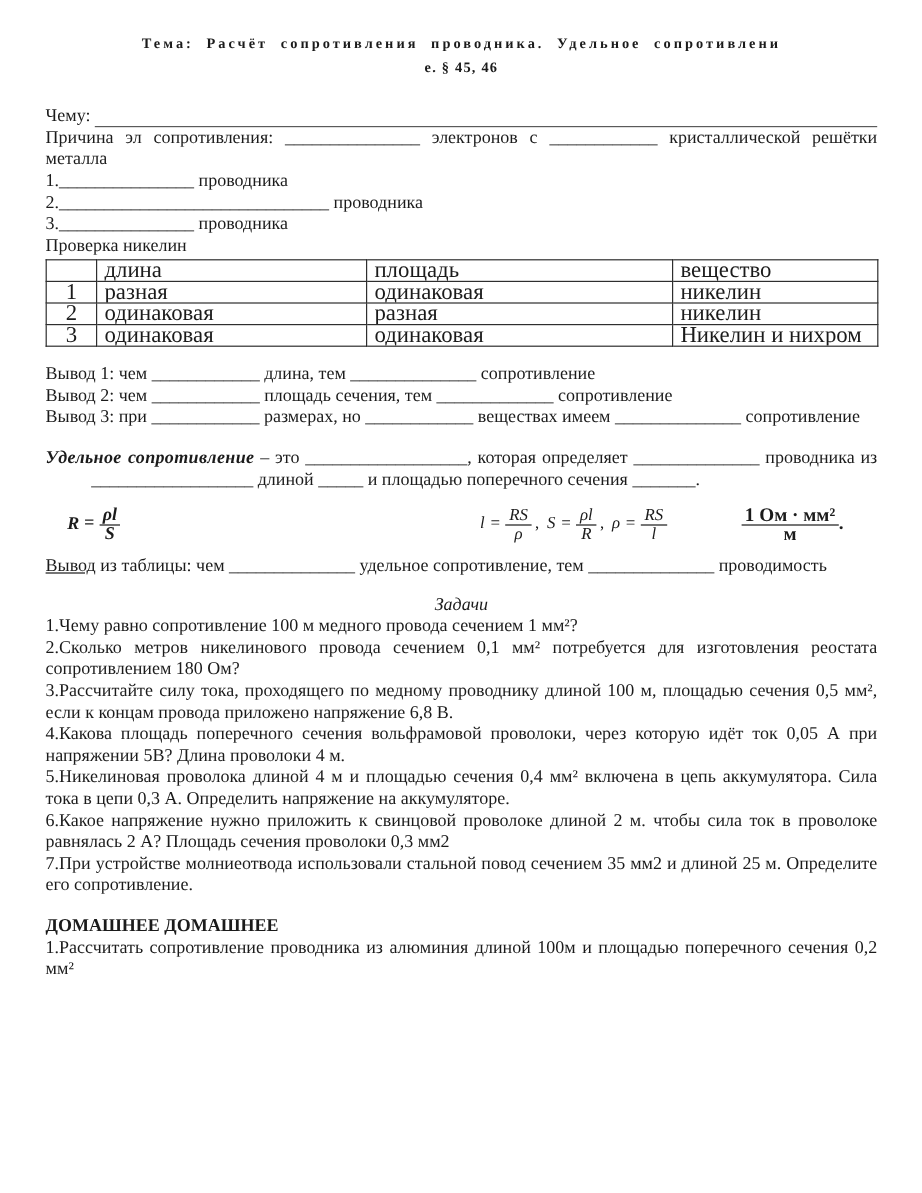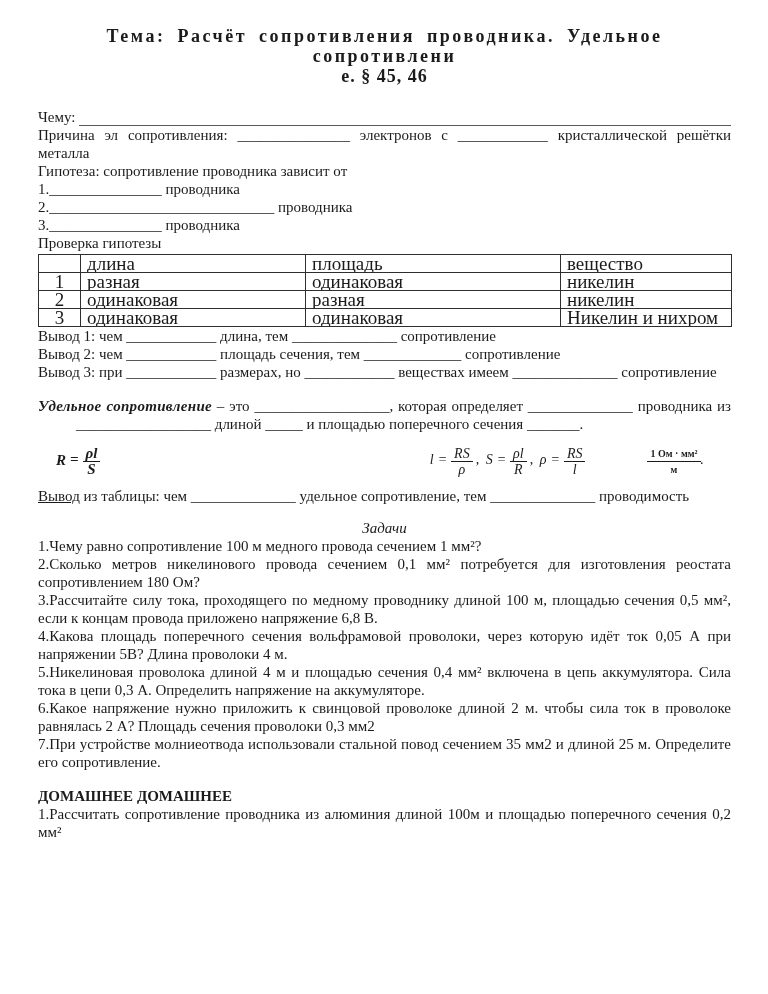--- a/index.html
+++ b/index.html
@@ -4,32 +4,32 @@
 <style>
   html,body{margin:0;padding:0;background:#ffffff;}
   body{
     width:768px;height:994px;overflow:hidden;
     font-family:"Liberation Serif","DejaVu Serif",serif;
     color:#1b1b1b;font-size:15px;line-height:18px;
   }
   .page{padding:26px 37px 0 38px;}
 
   .doc-title{
-    text-align:center;font-weight:bold;font-size:18px;line-height:20px;
+    text-align:center;font-weight:bold;font-size:12px;line-height:20px;
   }
   .doc-title .t1{letter-spacing:2.5px;word-spacing:5px;display:block;}
   .doc-title .t2{letter-spacing:1px;display:block;}
 
   .goal-row{display:flex;align-items:flex-end;margin-top:22px;}
   .goal-row .lbl{white-space:nowrap;padding-right:4px;}
   .goal-row .fill{flex:1;border-bottom:1px solid #5a5a5a;height:15px;}
 
   .para{text-align:justify;}
   .mt8{margin-top:8px;}
-  .mt14{}
+  .mt14{margin-top:14px;}
   .mt16{margin-top:0;}
 
   .hypo-table{border-collapse:collapse;table-layout:fixed;width:693px;margin-top:2px;}
   .hypo-table td{
     border:1px solid #2e2e2e;padding:0 6px;height:17px;
     font-size:19px;line-height:16px;overflow:hidden;white-space:nowrap;
   }
   .hypo-table td.num{text-align:center;padding:0 2px;}
 
   .definition{margin-top:16px;}
@@ -37,21 +37,21 @@
   .definition .l2{padding-left:38px;}
   .lead-bi{font-weight:bold;font-style:italic;letter-spacing:.3px;}
 
   .formula-row{display:flex;align-items:center;margin-top:10px;min-height:36px;}
   .frac{display:inline-block;vertical-align:middle;text-align:center;}
   .frac .fnum{display:block;border-bottom:1px solid #1b1b1b;padding:0 3px;line-height:15px;}
   .frac .fden{display:block;padding:0 3px;line-height:15px;}
   .f-main{font-weight:bold;font-style:italic;font-size:15px;margin-left:18px;}
   .f-derived{font-style:italic;font-size:14px;margin-left:auto;}
   .f-derived .sep{font-style:normal;padding:0 3px;}
-  .f-unit{font-weight:bold;font-size:10px;margin-left:62px;margin-right:28px;font-style:normal;}
+  .f-unit{font-weight:bold;font-size:16px;margin-left:62px;margin-right:28px;font-style:normal;}
   .eq{padding:0 4px;}
 
   .u{text-decoration:underline;}
   .center-head{text-align:center;margin-top:14px;font-style:italic;}
   .hw-head{font-weight:bold;margin-top:16px;}
 </style>
 </head>
 <body>
 
 <div class="page">
@@ -61,28 +61,27 @@
     <span class="t2">е. § 45, 46</span>
   </div>
 
   <div class="goal-row">
     <span class="lbl">Чему:</span>
     <span class="fill"></span>
   </div>
 
   <div class="mt16">
     <div class="para">Причина эл сопротивления: _______________ электронов с ____________ кристаллической решётки металла</div>
-    <div class="para">Гипотеза: сопротивление проводника зависит от</div>
     <div>1._______________ проводника</div>
     <div>2.______________________________ проводника</div>
     <div>3._______________ проводника</div>
   </div>
 
   <div class="mt16">
-    <div>Проверка гипотезы</div>
+    <div>Проверка никелин</div>
     <table class="hypo-table">
       <colgroup>
           <col style="width:42px">
           <col style="width:225px">
           <col style="width:255px">
           <col style="width:171px">
         </colgroup>
       <tbody>
           <tr>
         <td class="num"></td>

